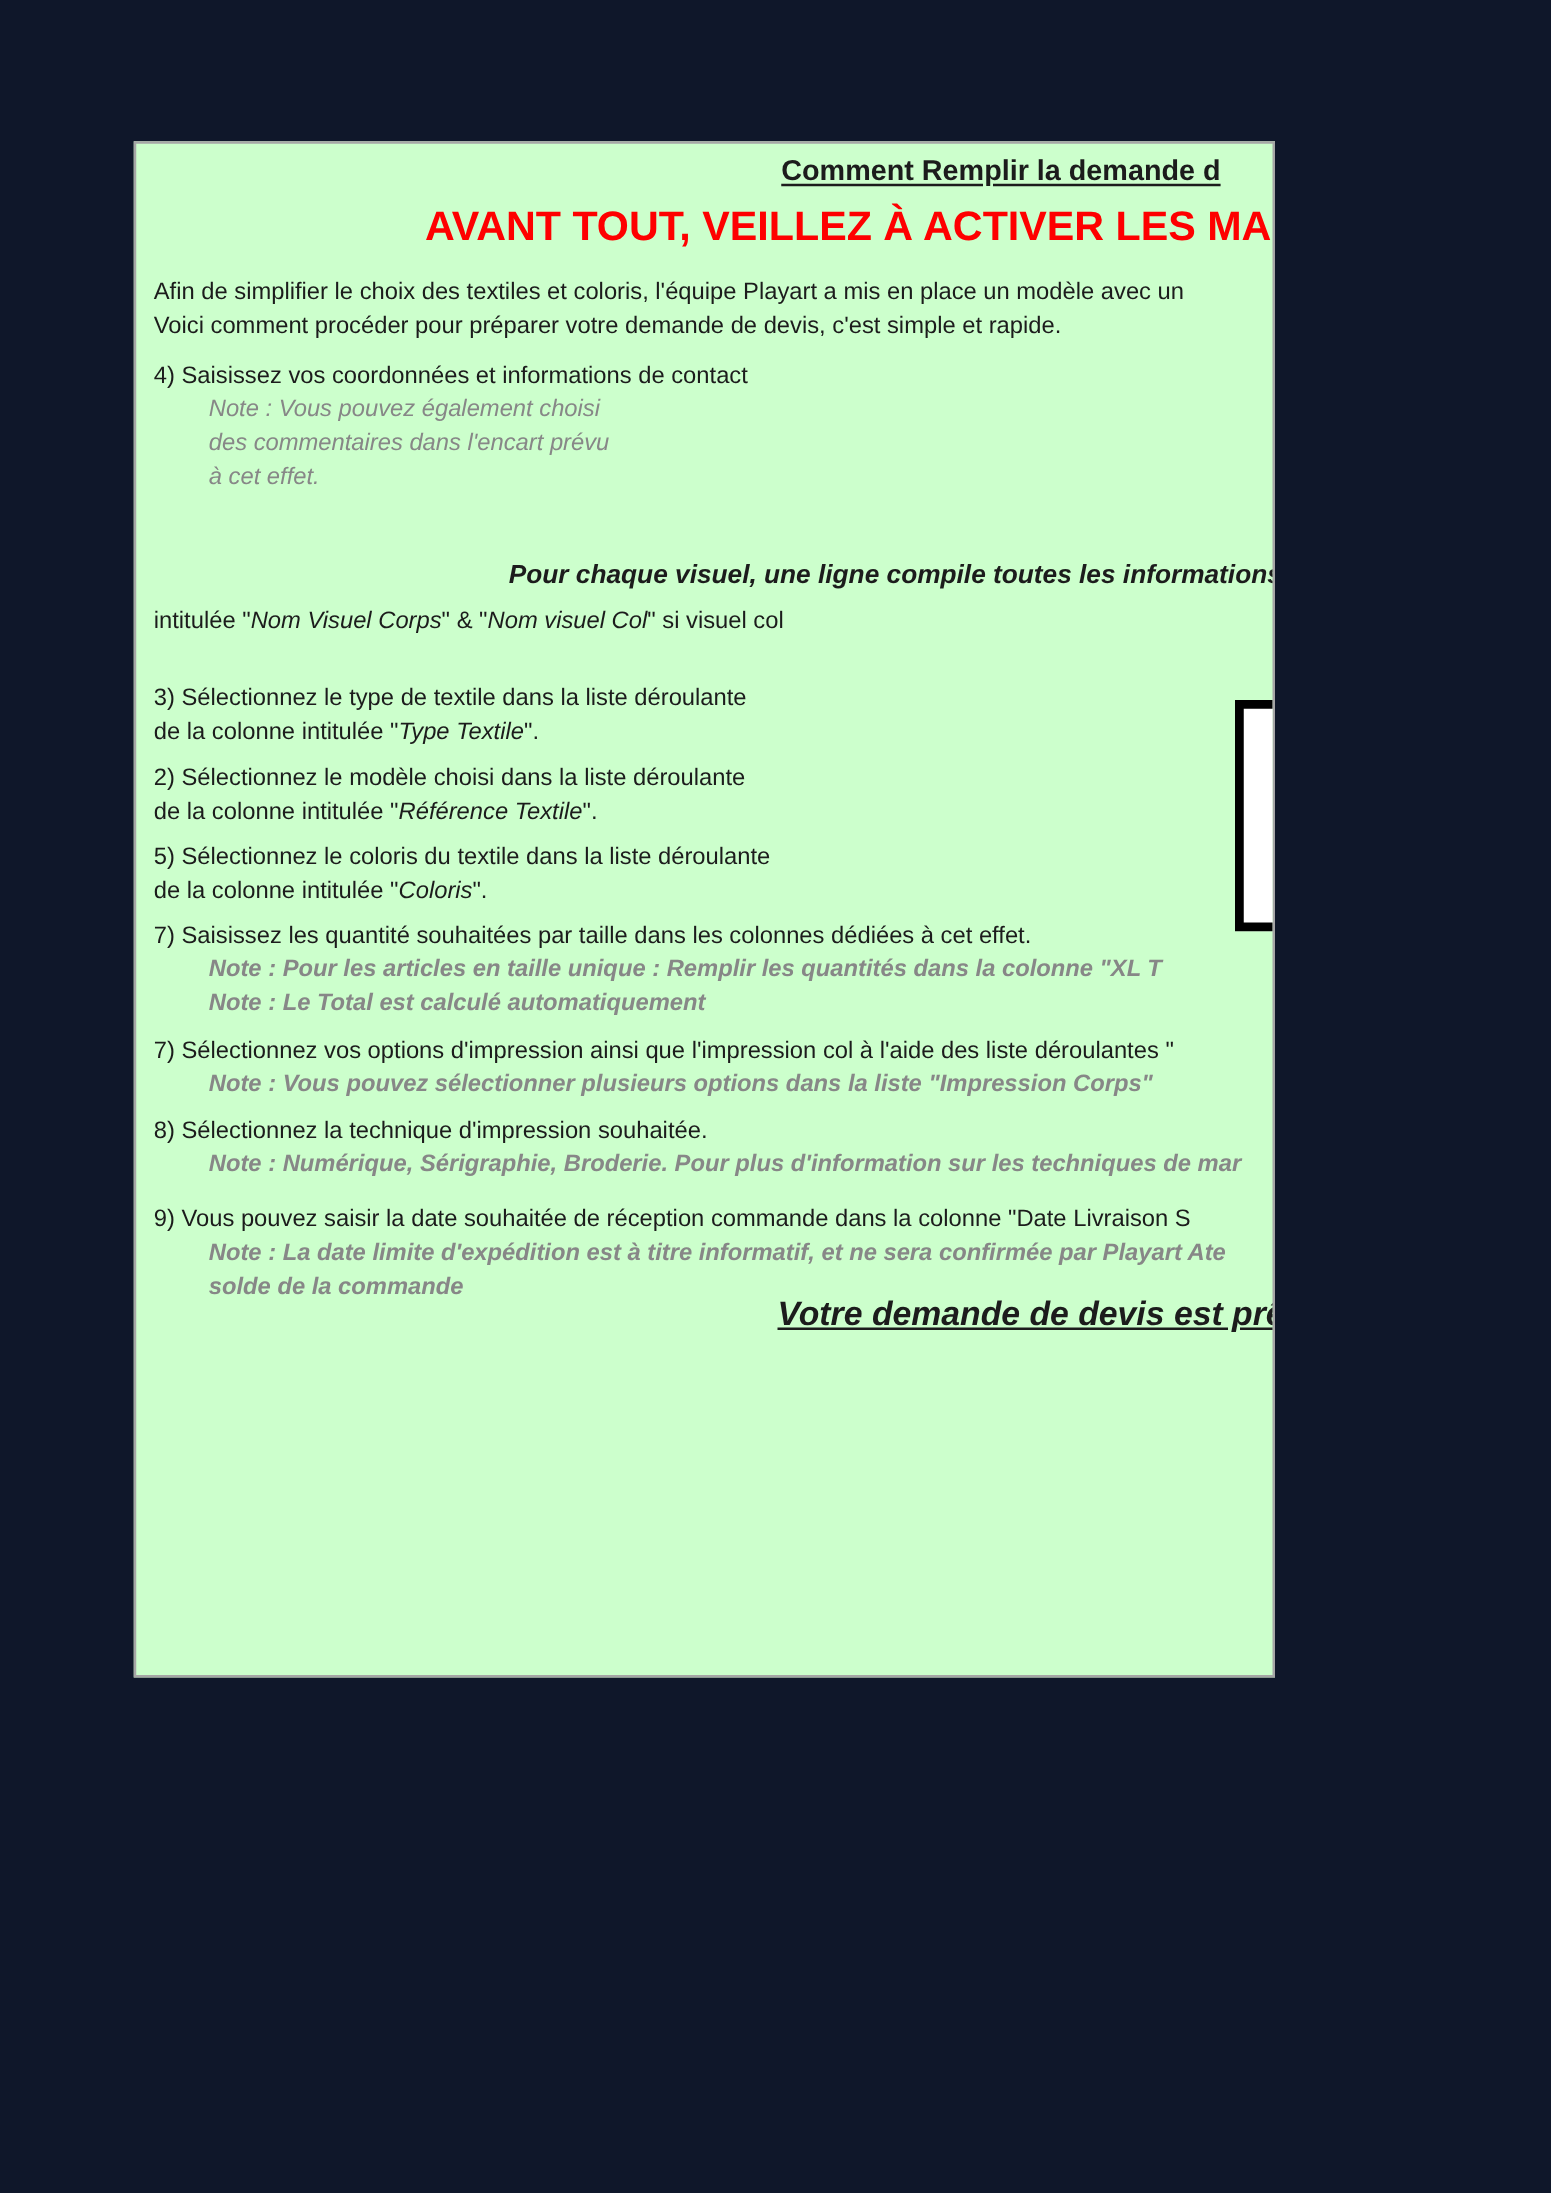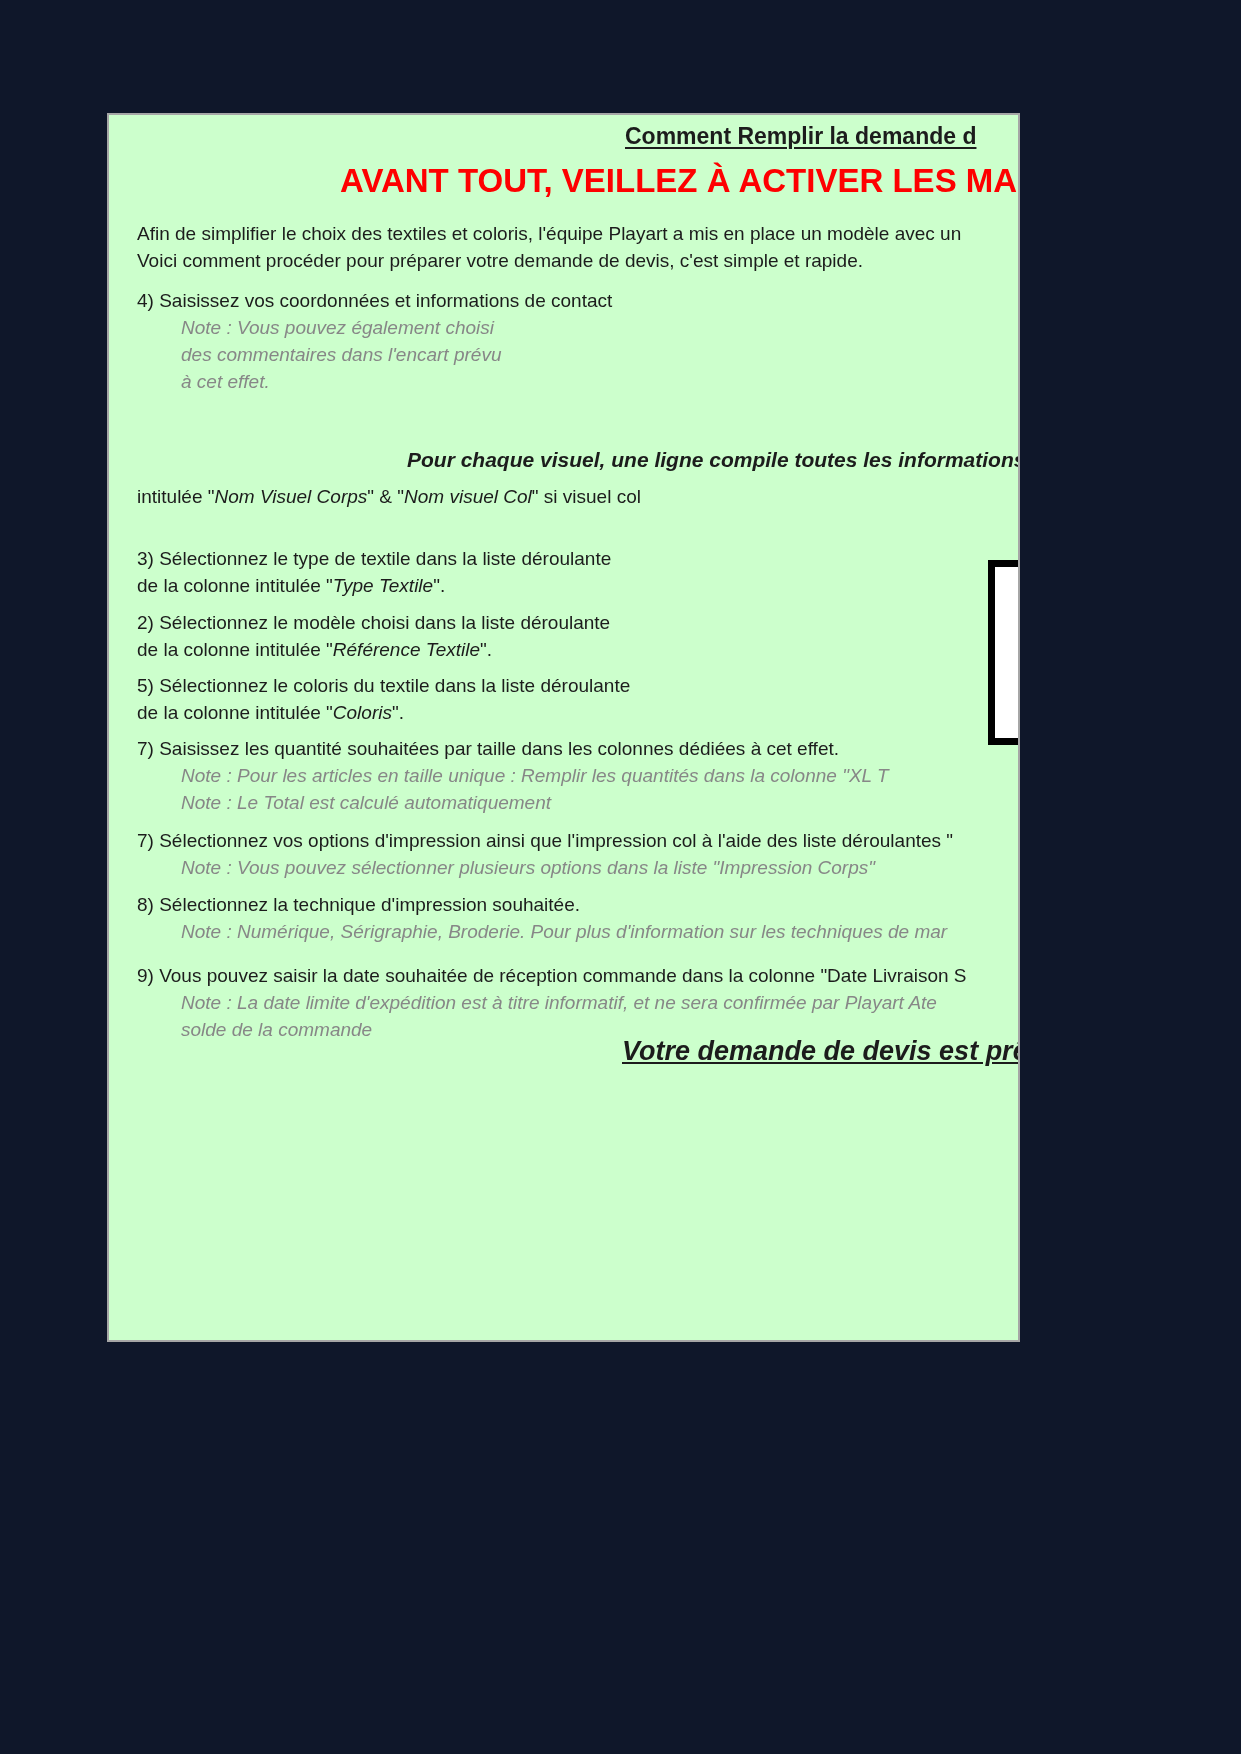--- a/index.html
+++ b/index.html
@@ -13,40 +13,40 @@
     color:#1c1c1c;
   }
   #panel {
     position:absolute;
     left:107px; top:113px;
     width:913px; height:1229px;
     background:#ccffcc;
     border:2px solid #a6a6a6;
     overflow:hidden;
   }
-  .block { position:absolute; left:28px; white-space:nowrap; }
+  .block { position:absolute; left:14px; white-space:nowrap; }
   .line  { line-height:27px; font-size:19px; white-space:nowrap; }
   .it    { font-style:italic; }
 
   #page-title {
     left:516px; top:8px;
     font-size:23px; font-weight:bold;
     text-decoration:underline;
     text-underline-offset:3px;
   }
   #warning-banner {
     left:231px; top:46px;
     font-size:33px; font-weight:bold;
     color:#fe0000;
     line-height:40px;
   }
   #intro-paragraph { top:105px; }
 
   .notes .line { padding-left:44px; color:#878787; font-style:italic; }
-  .notes-bold .line { font-weight:normal; }
+  .notes-bold .line { font-weight:bold; }
 
   #step-1 { top:172px; }
   #banner-middle {
     left:298px; top:332px;
     font-size:21px; font-weight:bold; font-style:italic;
     line-height:26px;
   }
   #step-2 { top:368px; }
   #step-3 { top:430px; }
   #step-4 { top:494px; }

